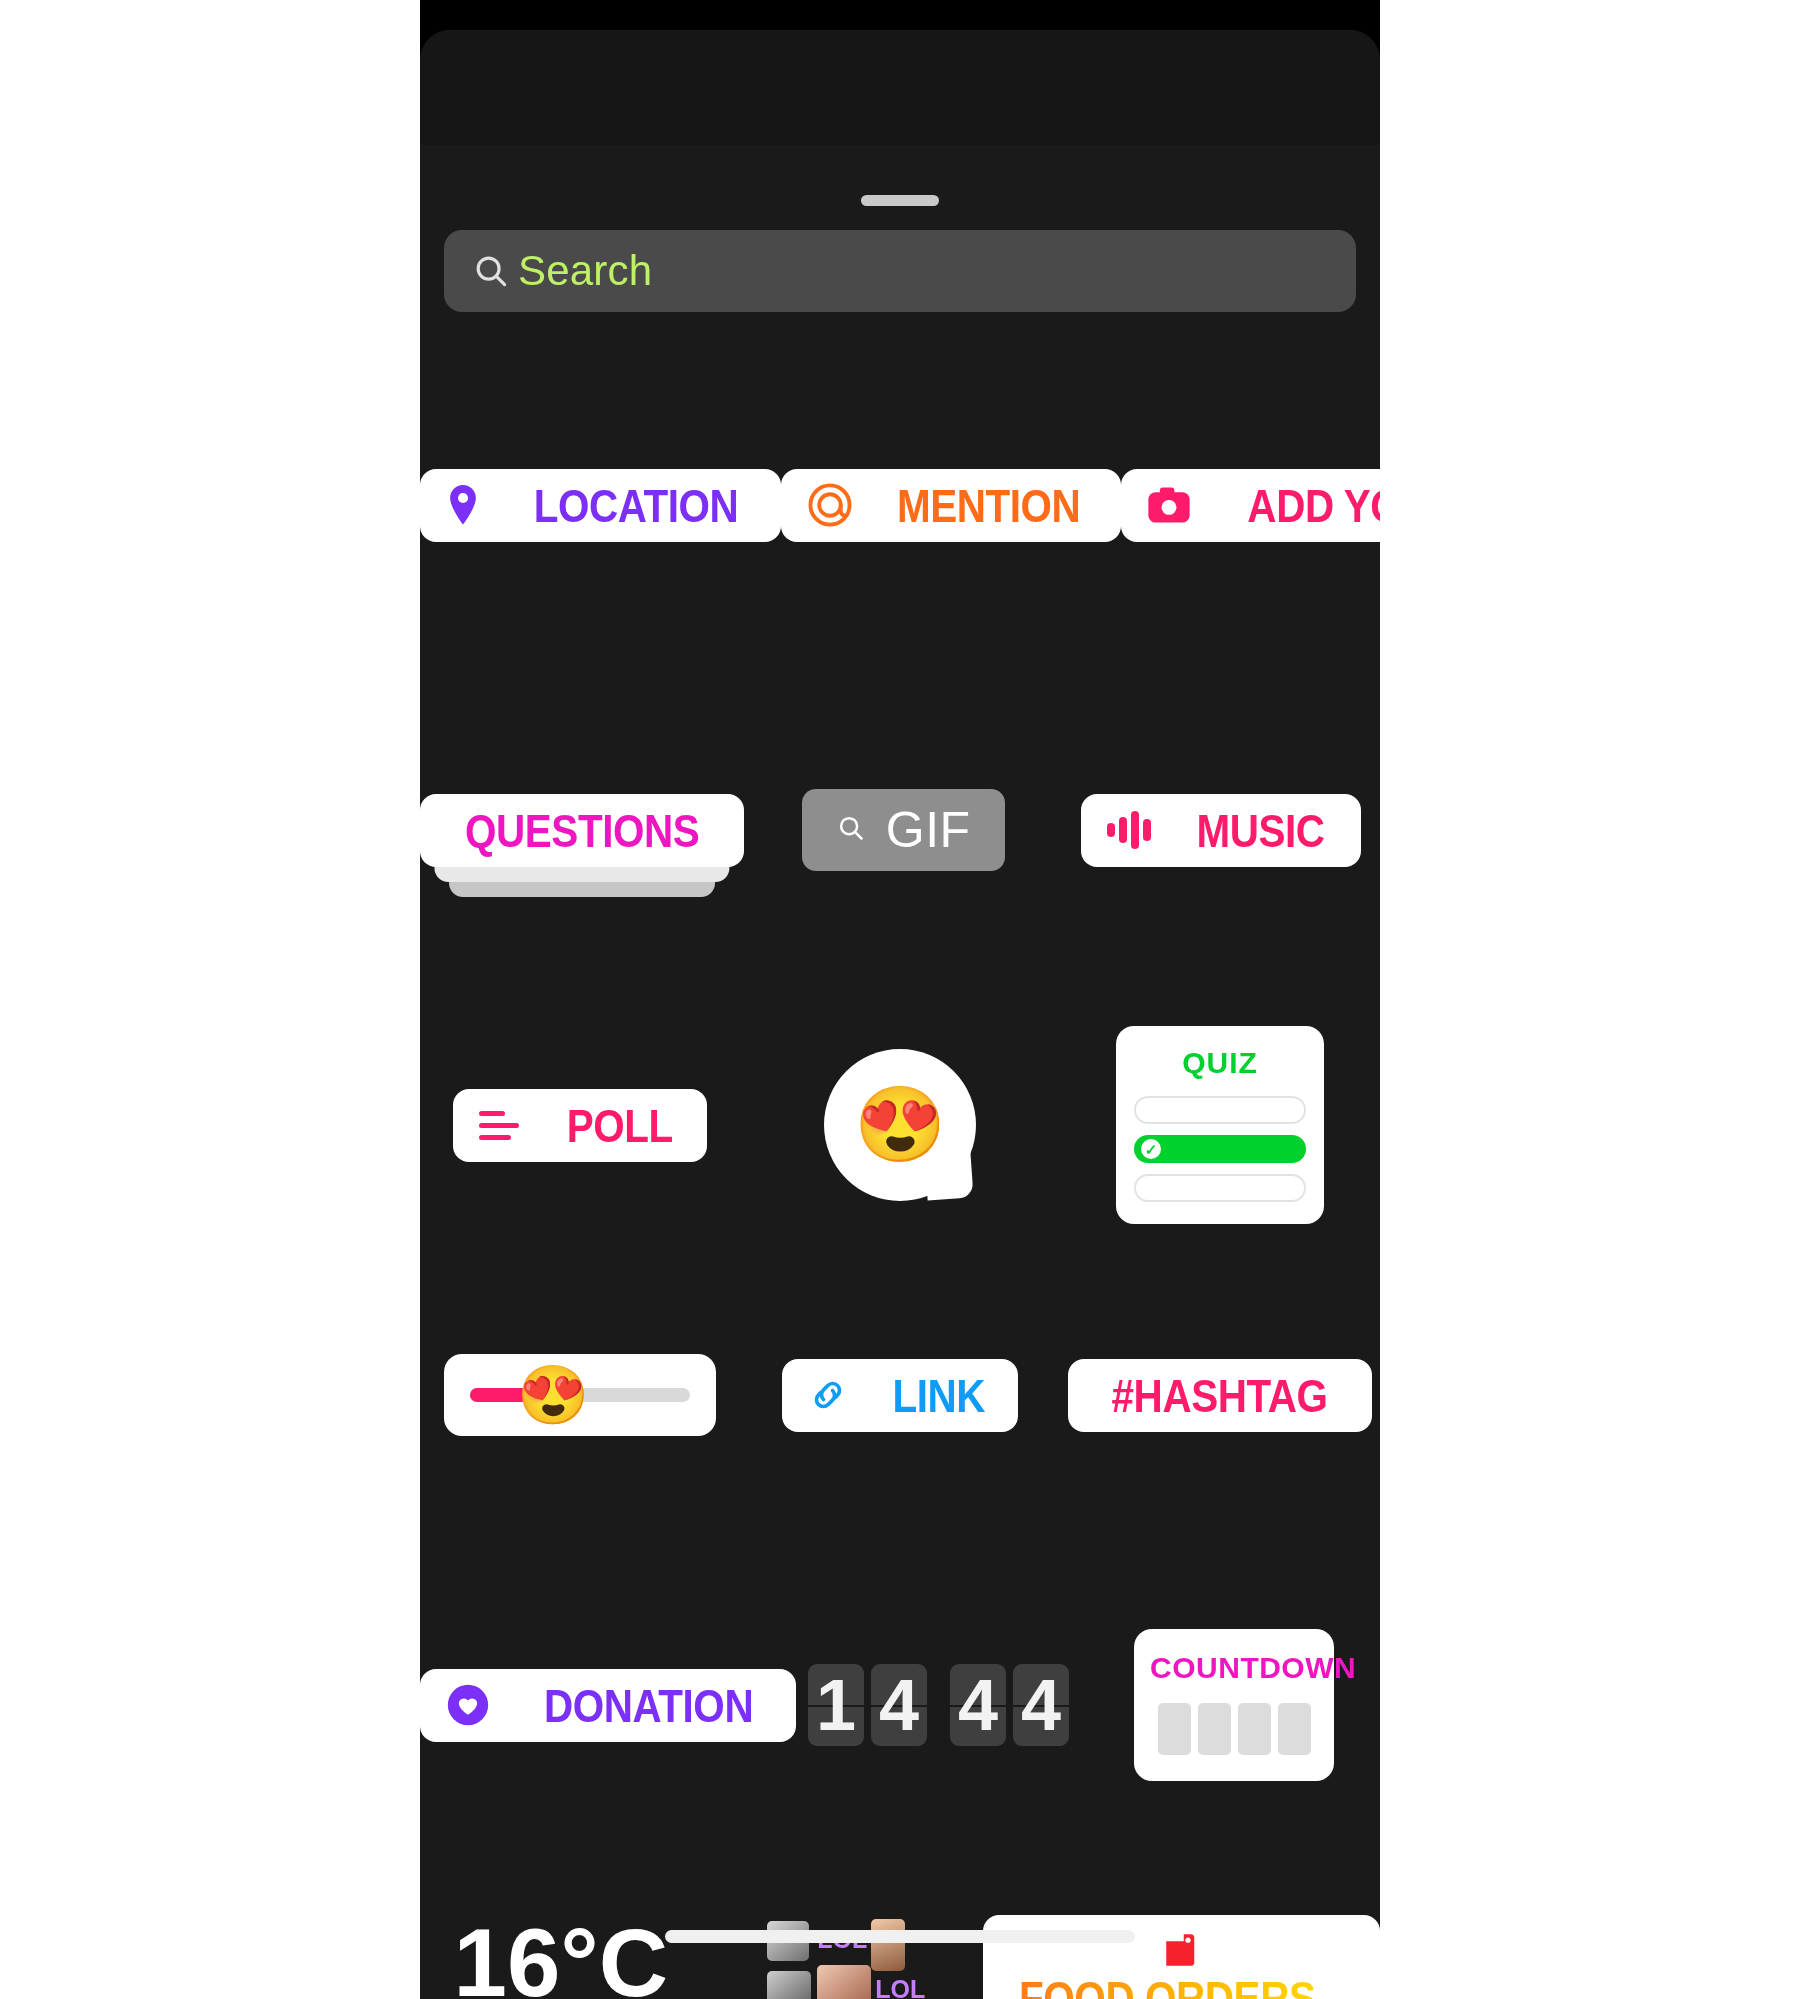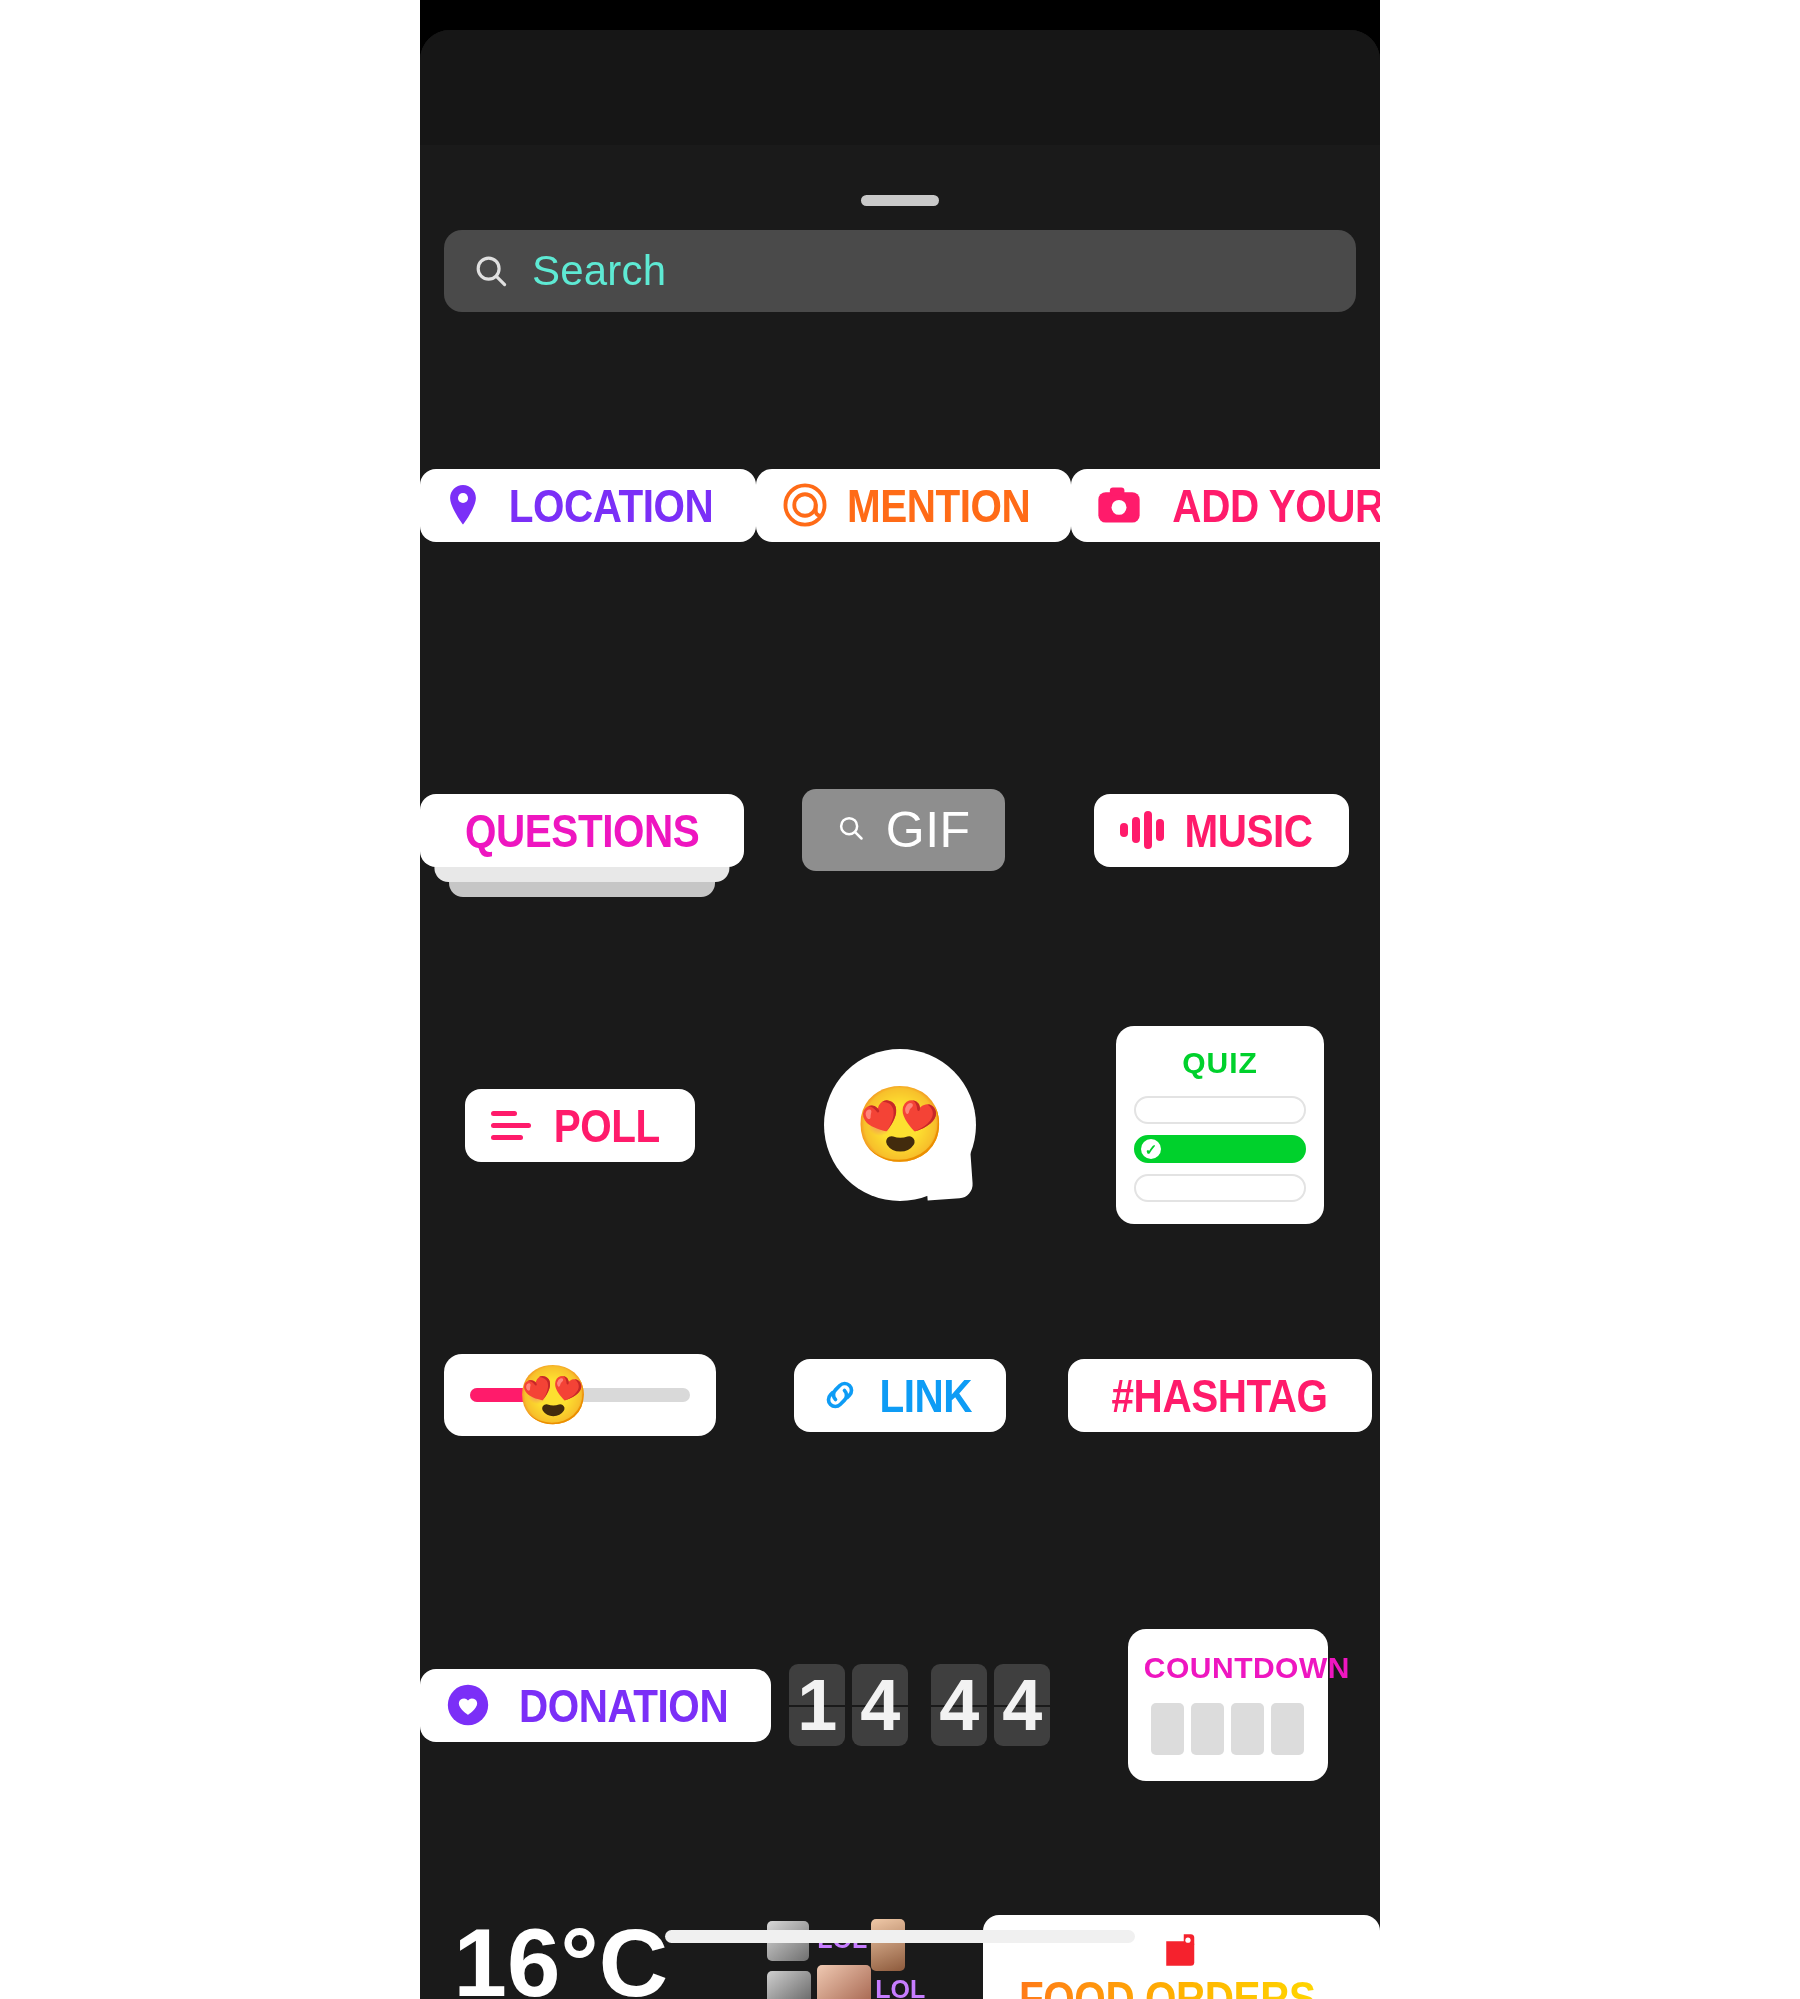--- a/index.html
+++ b/index.html
@@ -66,22 +66,22 @@
     height: 82px;
     border-radius: 18px;
     background: #4a4a4a;
     display: flex;
     align-items: center;
     padding-left: 28px;
     box-sizing: border-box;
   }
   #search-bar .s-icon { display: flex; align-items: center; }
   #search-placeholder {
-    margin-left: 22px;
-    color: #5eead4;
+    margin-left: 8px;
+    color: #bef264;
     font-size: 42px;
     font-family: "Liberation Sans", sans-serif;
     letter-spacing: 0.2px;
   }
 
   
   .sticker-row {
     position: absolute;
     left: 0;
     width: 960px;
@@ -98,20 +98,21 @@
   
   .pill {
     background: #ffffff;
     border-radius: 16px;
     display: inline-flex;
     align-items: center;
     justify-content: flex-start;
     padding: 13px 26px;
     box-sizing: border-box;
     white-space: nowrap;
+    gap: 25px;
   }
   .pill-label {
     font-family: "Liberation Sans Narrow", "Liberation Sans", sans-serif;
     font-weight: bold;
     font-size: 47px;
     letter-spacing: -0.5px;
     transform: scaleX(0.86);
     transform-origin: center;
     line-height: 1;
   }

